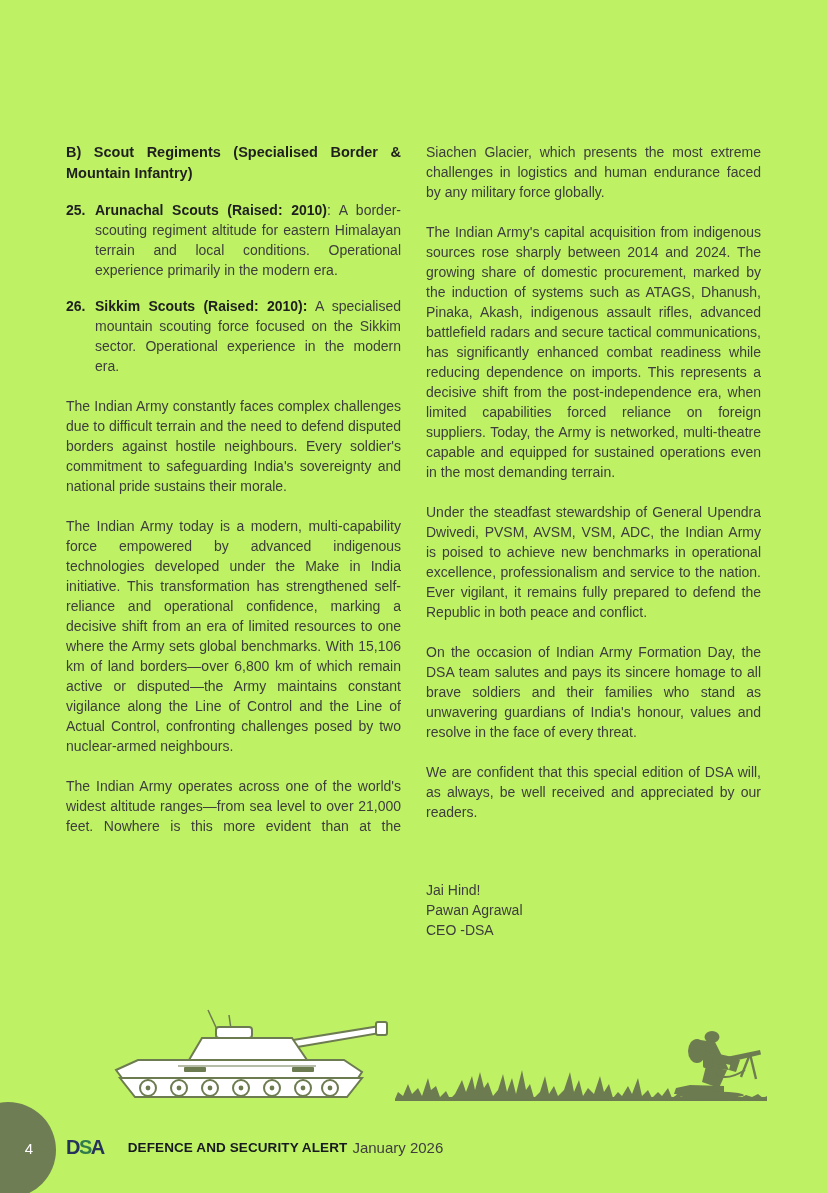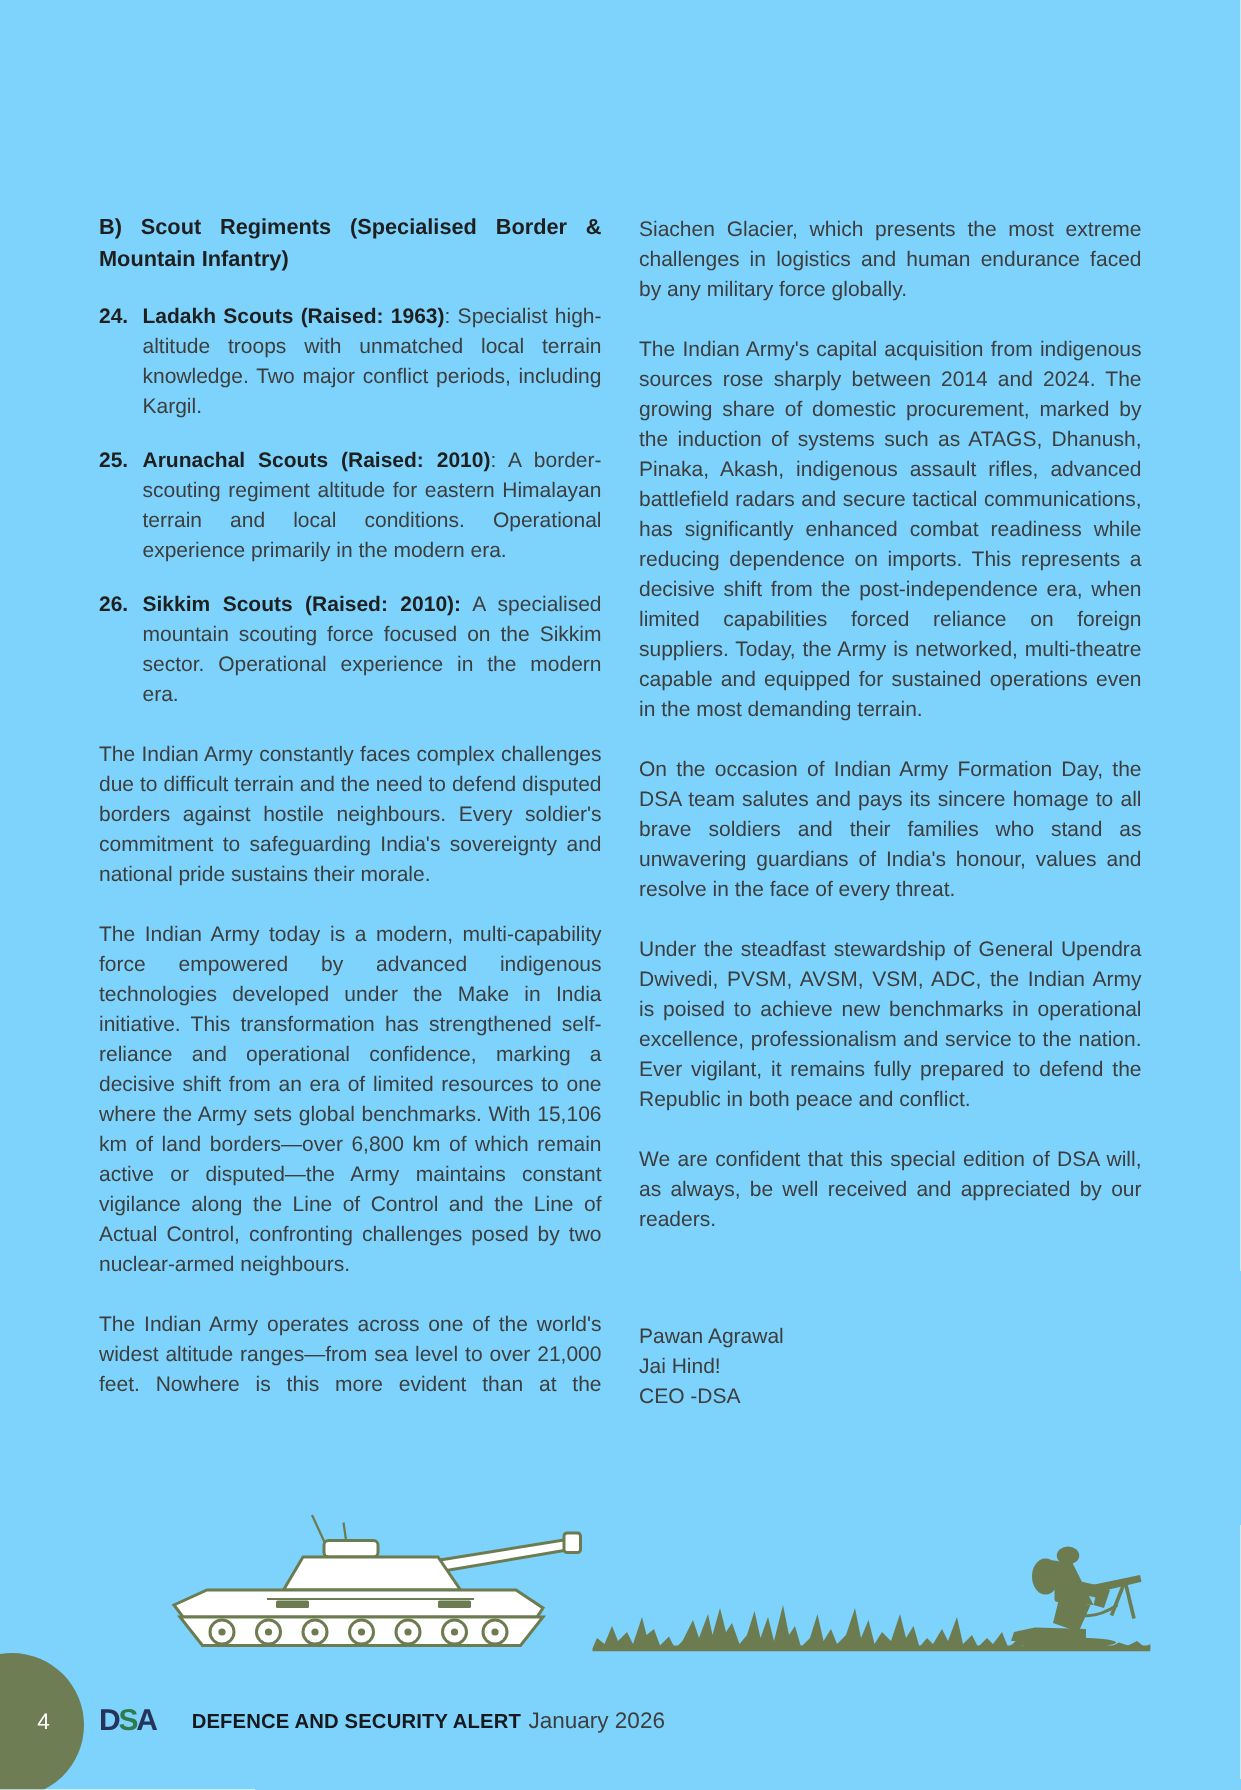--- a/index.html
+++ b/index.html
@@ -1,20 +1,20 @@
 <!DOCTYPE html>
 <html><head>
 <meta charset="utf-8">
 <style>
   html, body { margin: 0; padding: 0; background: #ffffff; }
   .page {
     position: relative;
     width: 827px;
     height: 1193px;
-    background: #7dd3fc;
+    background: #bef264;
     overflow: hidden;
     font-family: "Liberation Sans", sans-serif;
     color: #3d3d3d;
   }
   .columns {
     position: absolute;
     left: 66px;
     top: 142px;
     width: 696px;
     display: flex;
@@ -104,50 +104,46 @@
 </head>
 <body>
 
 <div class="page">
 
   <div class="columns">
 
     <div class="col">
       <h2 class="heading">B) Scout Regiments (Specialised Border &amp; Mountain Infantry)</h2>
 
-      <div class="list-item">
-        <span class="li-num">24.</span>
-        <div class="li-body"><span class="li-title">Ladakh Scouts (Raised: 1963)</span><span>: Specialist high-altitude troops with unmatched local terrain knowledge. Two major conflict periods, including Kargil.</span></div>
-      </div>
 
       <div class="list-item">
         <span class="li-num">25.</span>
         <div class="li-body"><span class="li-title">Arunachal Scouts (Raised: 2010)</span><span>: A border-scouting regiment altitude for eastern Himalayan terrain and local conditions. Operational experience primarily in the modern era.</span></div>
       </div>
 
       <div class="list-item">
         <span class="li-num">26.</span>
         <div class="li-body"><span class="li-title">Sikkim Scouts (Raised: 2010):</span><span> A specialised mountain scouting force focused on the Sikkim sector. Operational experience in the modern era.</span></div>
       </div>
 
       <p class="para">The Indian Army constantly faces complex challenges due to difficult terrain and the need to defend disputed borders against hostile neighbours. Every soldier's commitment to safeguarding India's sovereignty and national pride sustains their morale.</p>
       <p class="para">The Indian Army today is a modern, multi-capability force empowered by advanced indigenous technologies developed under the Make in India initiative. This transformation has strengthened self-reliance and operational confidence, marking a decisive shift from an era of limited resources to one where the Army sets global benchmarks. With 15,106 km of land borders—over 6,800 km of which remain active or disputed—the Army maintains constant vigilance along the Line of Control and the Line of Actual Control, confronting challenges posed by two nuclear-armed neighbours.</p>
       <p class="para cont">The Indian Army operates across one of the world's widest altitude ranges—from sea level to over 21,000 feet. Nowhere is this more evident than at the</p>
     </div>
 
     <div class="col">
       <p class="para">Siachen Glacier, which presents the most extreme challenges in logistics and human endurance faced by any military force globally.</p>
       <p class="para">The Indian Army's capital acquisition from indigenous sources rose sharply between 2014 and 2024. The growing share of domestic procurement, marked by the induction of systems such as ATAGS, Dhanush, Pinaka, Akash, indigenous assault rifles, advanced battlefield radars and secure tactical communications, has significantly enhanced combat readiness while reducing dependence on imports. This represents a decisive shift from the post-independence era, when limited capabilities forced reliance on foreign suppliers. Today, the Army is networked, multi-theatre capable and equipped for sustained operations even in the most demanding terrain.</p>
+      <p class="para">Under the steadfast stewardship of General Upendra Dwivedi, PVSM, AVSM, VSM, ADC, the Indian Army is poised to achieve new benchmarks in operational excellence, professionalism and service to the nation. Ever vigilant, it remains fully prepared to defend the Republic in both peace and conflict.</p>
       <p class="para">On the occasion of Indian Army Formation Day, the DSA team salutes and pays its sincere homage to all brave soldiers and their families who stand as unwavering guardians of India's honour, values and resolve in the face of every threat.</p>
-      <p class="para">Under the steadfast stewardship of General Upendra Dwivedi, PVSM, AVSM, VSM, ADC, the Indian Army is poised to achieve new benchmarks in operational excellence, professionalism and service to the nation. Ever vigilant, it remains fully prepared to defend the Republic in both peace and conflict.</p>
       <p class="para">We are confident that this special edition of DSA will, as always, be well received and appreciated by our readers.</p>
 
       <div class="signoff">
+        <p class="signoff-line">Jai Hind!</p>
         <p class="signoff-line">Pawan Agrawal</p>
-        <p class="signoff-line">Jai Hind!</p>
         <p class="signoff-line">CEO -DSA</p>
       </div>
     </div>
   </div>
 
   <div class="deco-strip">
     <svg width="707" height="95" viewBox="0 0 707 95" xmlns="http://www.w3.org/2000/svg">
 
       <g stroke="#6D7B50" fill="#ffffff" stroke-width="2">
         <line x1="160" y1="30" x2="148" y2="4" stroke-width="1.5"></line>

